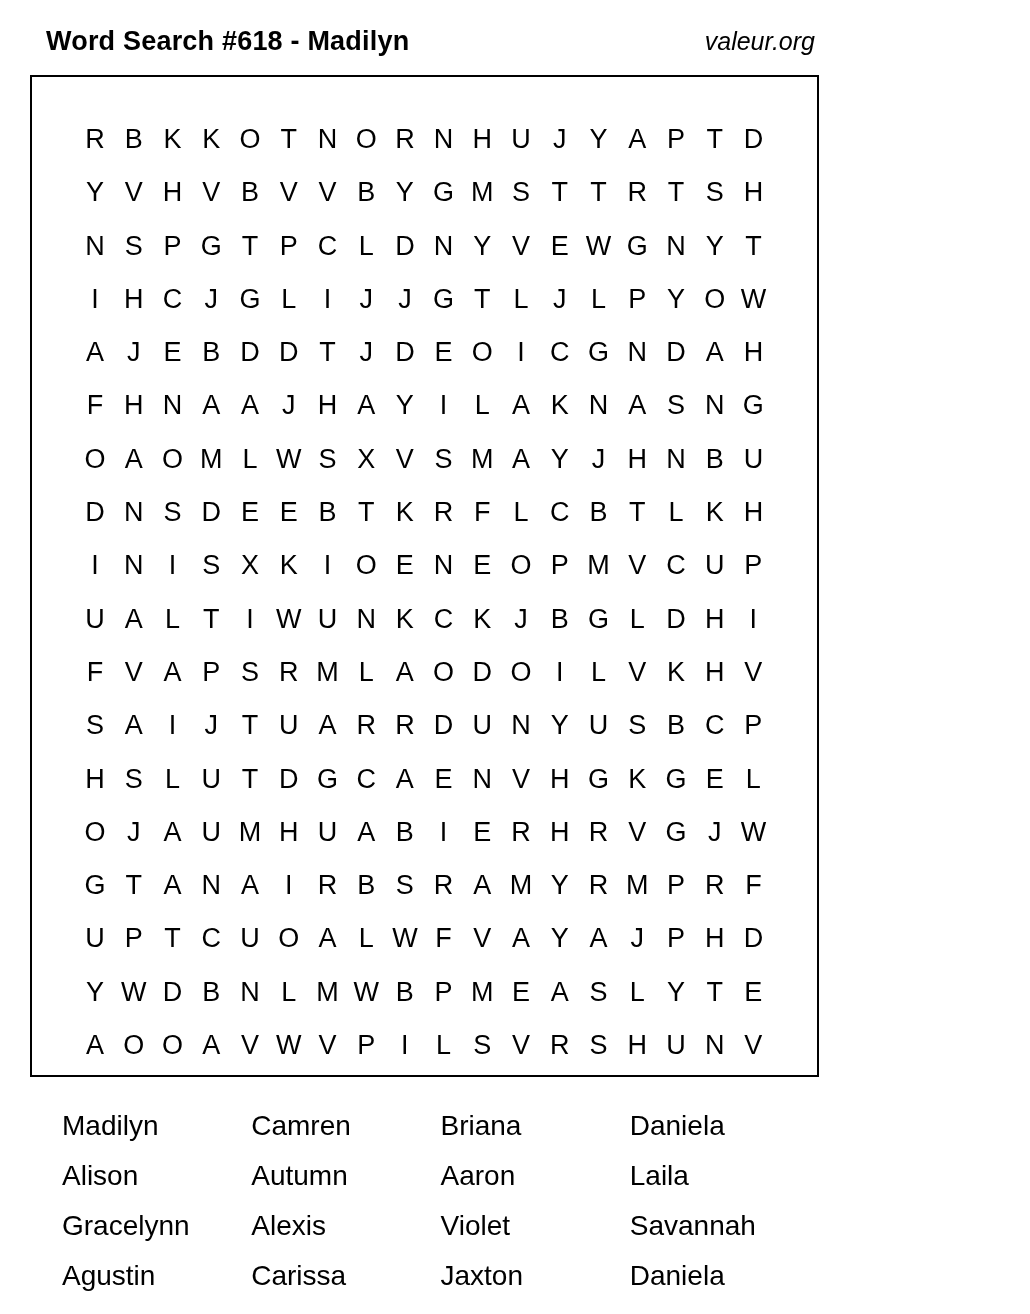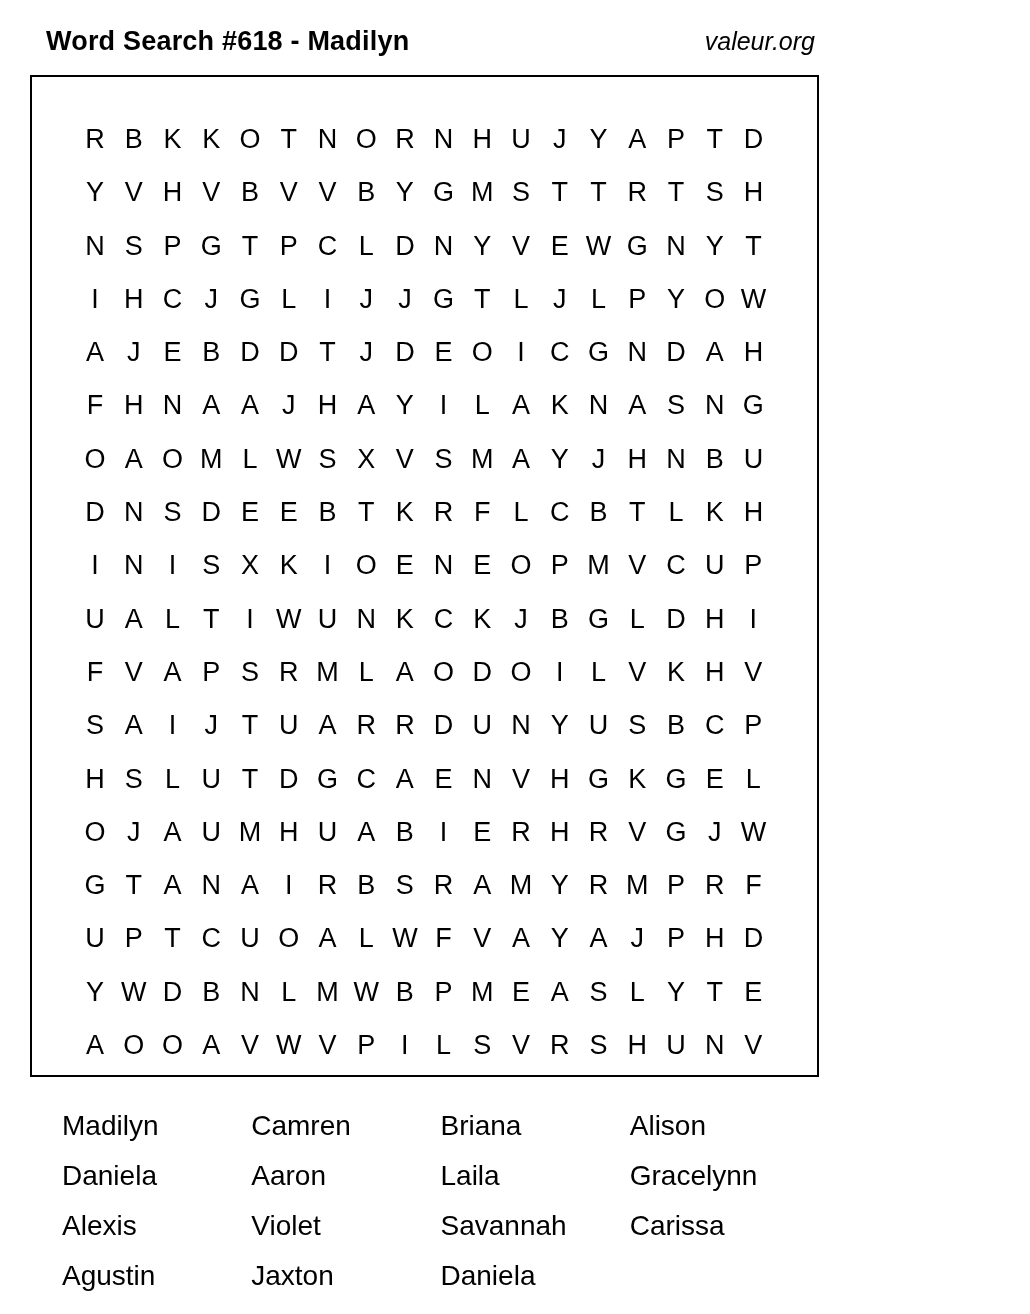--- a/index.html
+++ b/index.html
@@ -409,27 +409,28 @@
         <div class="cell">U</div>
         <div class="cell">N</div>
         <div class="cell">V</div>
       </div>
   </div>
 
   <div class="words" id="words">
       <div class="word">Madilyn</div>
       <div class="word">Camren</div>
       <div class="word">Briana</div>
+      <div class="word">Daniela</div>
       <div class="word">Alison</div>
-      <div class="word">Daniela</div>
+      <div class="word">Autumn</div>
       <div class="word">Aaron</div>
       <div class="word">Laila</div>
       <div class="word">Gracelynn</div>
       <div class="word">Alexis</div>
       <div class="word">Violet</div>
       <div class="word">Savannah</div>
+      <div class="word">Agustin</div>
       <div class="word">Carissa</div>
-      <div class="word">Agustin</div>
       <div class="word">Jaxton</div>
       <div class="word">Daniela</div>
     </div>
 
 </div>
 
 </body></html>

